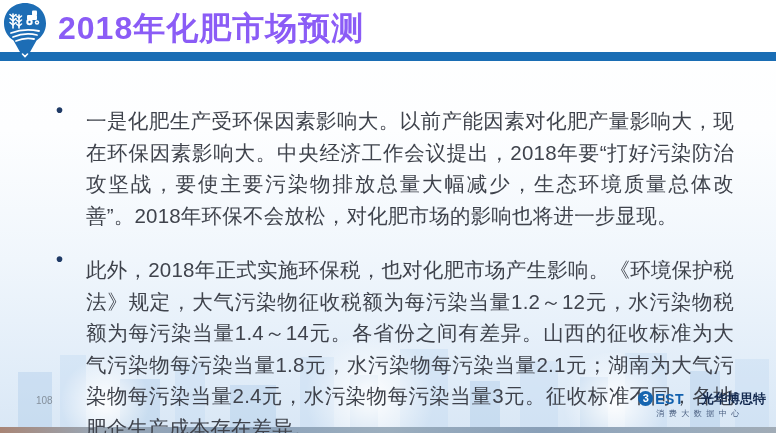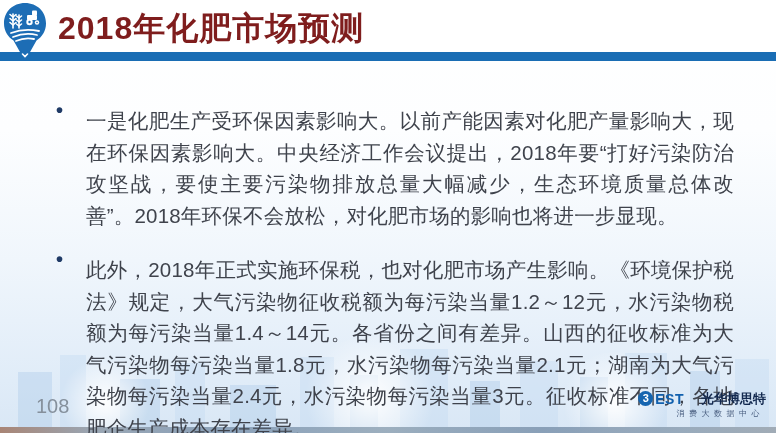--- a/index.html
+++ b/index.html
@@ -5,21 +5,21 @@
   html,body{margin:0;padding:0;}
   body{font-family:"Liberation Sans","DejaVu Sans",sans-serif;}
   .slide{
     position:relative;width:776px;height:433px;overflow:hidden;
     background:linear-gradient(180deg,#ffffff 0%,#fdfeff 30%,#f0f6fc 60%,#e0ecf8 88%,#d9e7f5 100%);
   }
   
   .header{position:absolute;top:0;left:0;width:776px;height:52px;background:#ffffff;}
   .title{
     position:absolute;left:58px;top:0;height:52px;line-height:56px;
-    font-size:32px;font-weight:900;color:#7f1d1d;letter-spacing:1px;white-space:nowrap;
+    font-size:32px;font-weight:900;color:#8b5cf6;letter-spacing:1px;white-space:nowrap;
   }
   .accent-bar{position:absolute;top:52px;left:0;width:776px;height:9px;background:#1a6db4;}
   .pin{position:absolute;left:2px;top:2px;width:46px;height:62px;z-index:5;}
   
   .bullets{position:absolute;left:56px;top:95px;width:688px;z-index:3;}
   .bullet-row{display:flex;align-items:flex-start;}
   .bullet-row + .bullet-row{margin-top:3px;}
   .bullet-dot{
     flex:0 0 20px;color:#1f3a66;font-size:20px;line-height:31.5px;font-weight:bold;
   }
@@ -32,30 +32,30 @@
   .bld{position:absolute;bottom:0;background:rgba(173,203,233,0.40);}
   .bld.lt{background:rgba(197,219,241,0.45);}
   .glow{position:absolute;border-radius:50%;
     background:radial-gradient(circle,rgba(255,255,255,0.95) 0%,rgba(255,255,255,0) 70%);}
   .photo-strip{
     position:absolute;left:0;bottom:0;width:776px;height:6px;z-index:2;
     background:linear-gradient(90deg,#a0745f 0%,#8d9aa8 12%,#7e96b0 30%,#8fa3b4 50%,#7b93ad 70%,#8da0b2 88%,#97a1ab 100%);
     opacity:0.85;
   }
   
-  .page-number{position:absolute;left:36px;top:395px;font-size:20px;color:#85909c;z-index:4;}
+  .page-number{position:absolute;left:36px;top:395px;font-size:10px;color:#85909c;z-index:4;}
   .brand{position:absolute;right:10px;top:390px;width:130px;text-align:center;z-index:4;}
   .brand-line{display:flex;align-items:center;justify-content:flex-end;gap:2px;height:17px;}
   .brand-circle{
     width:15px;height:15px;border-radius:50%;background:#1565b0;color:#ffffff;
     font-size:11px;font-weight:bold;line-height:15px;text-align:center;flex:0 0 15px;
   }
   .brand-est{font-size:14px;font-weight:900;color:#1060ae;letter-spacing:0.5px;}
   .brand-cn{font-size:13px;font-weight:900;color:#13294f;margin-left:15px;white-space:nowrap;}
-  .brand-sub{font-size:8px;color:#4a5f80;letter-spacing:4.5px;margin-top:1px;white-space:nowrap;text-align:right;padding-right:2px;}
+  .brand-sub{font-size:8px;color:#4a5f80;letter-spacing:4.5px;margin-top:1px;white-space:nowrap;text-align:center;padding-right:2px;}
 </style>
 </head>
 <body>
 
 <div class="slide">
 
   <div class="skyline">
     <div class="bld" style="left:18px;  width:34px; height:55px;"></div>
     <div class="bld lt" style="left:60px;  width:26px; height:72px;"></div>
     <div class="bld" style="left:120px; width:40px; height:48px;"></div>

